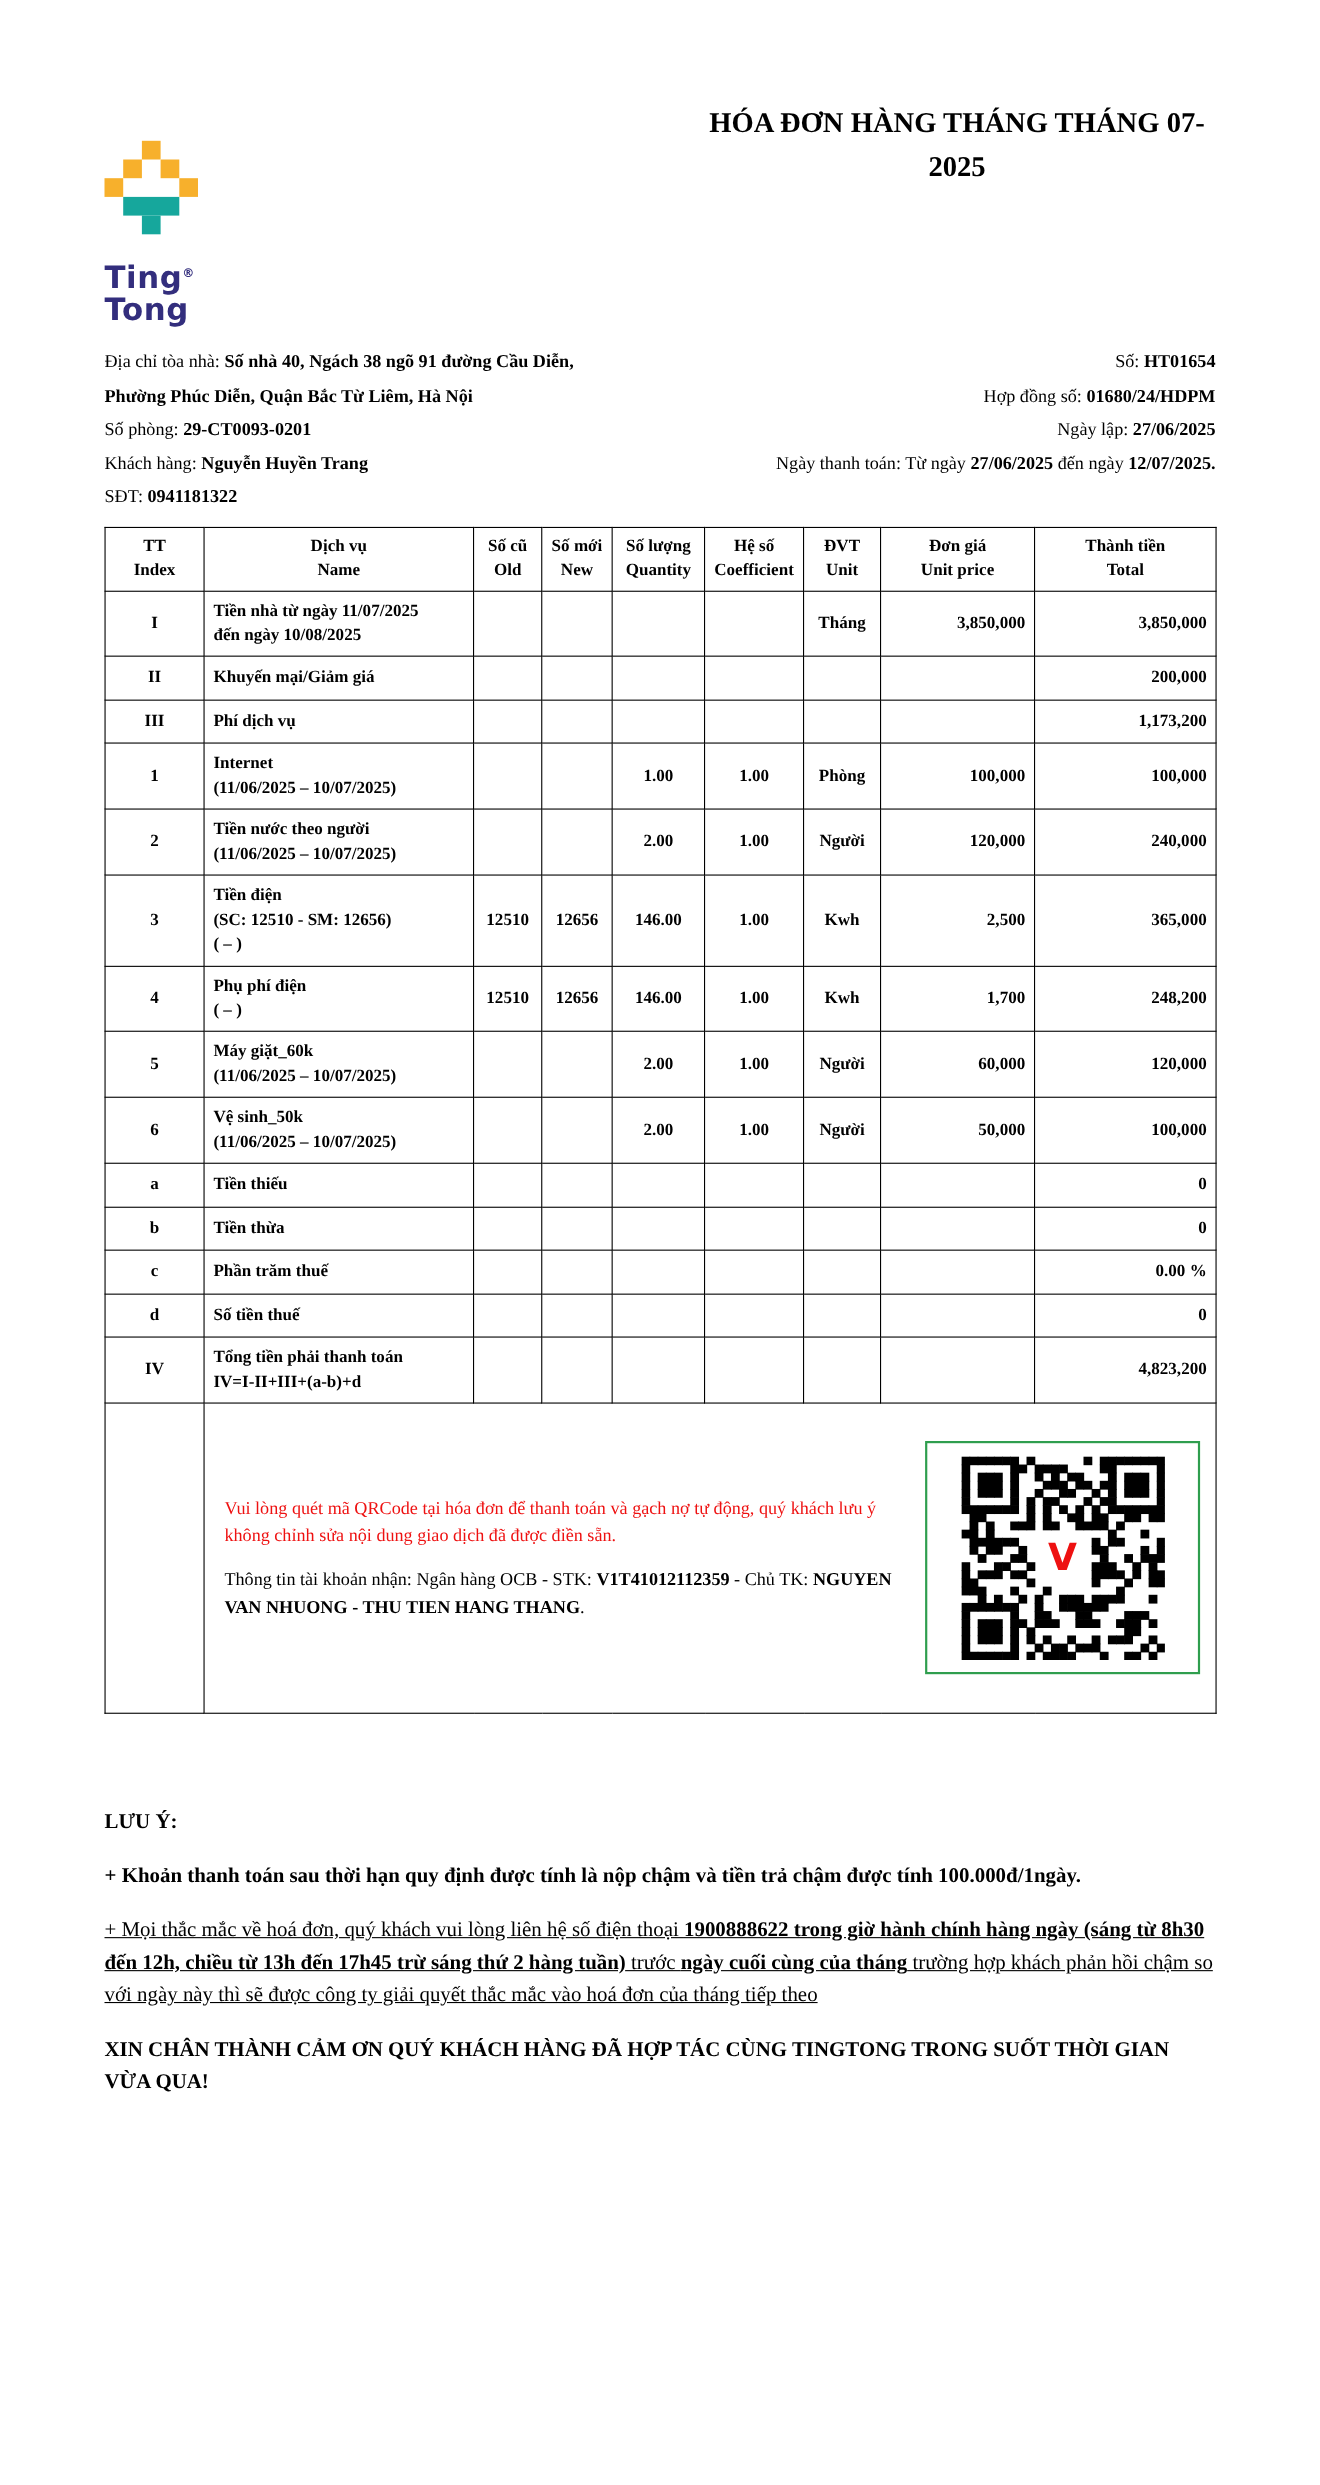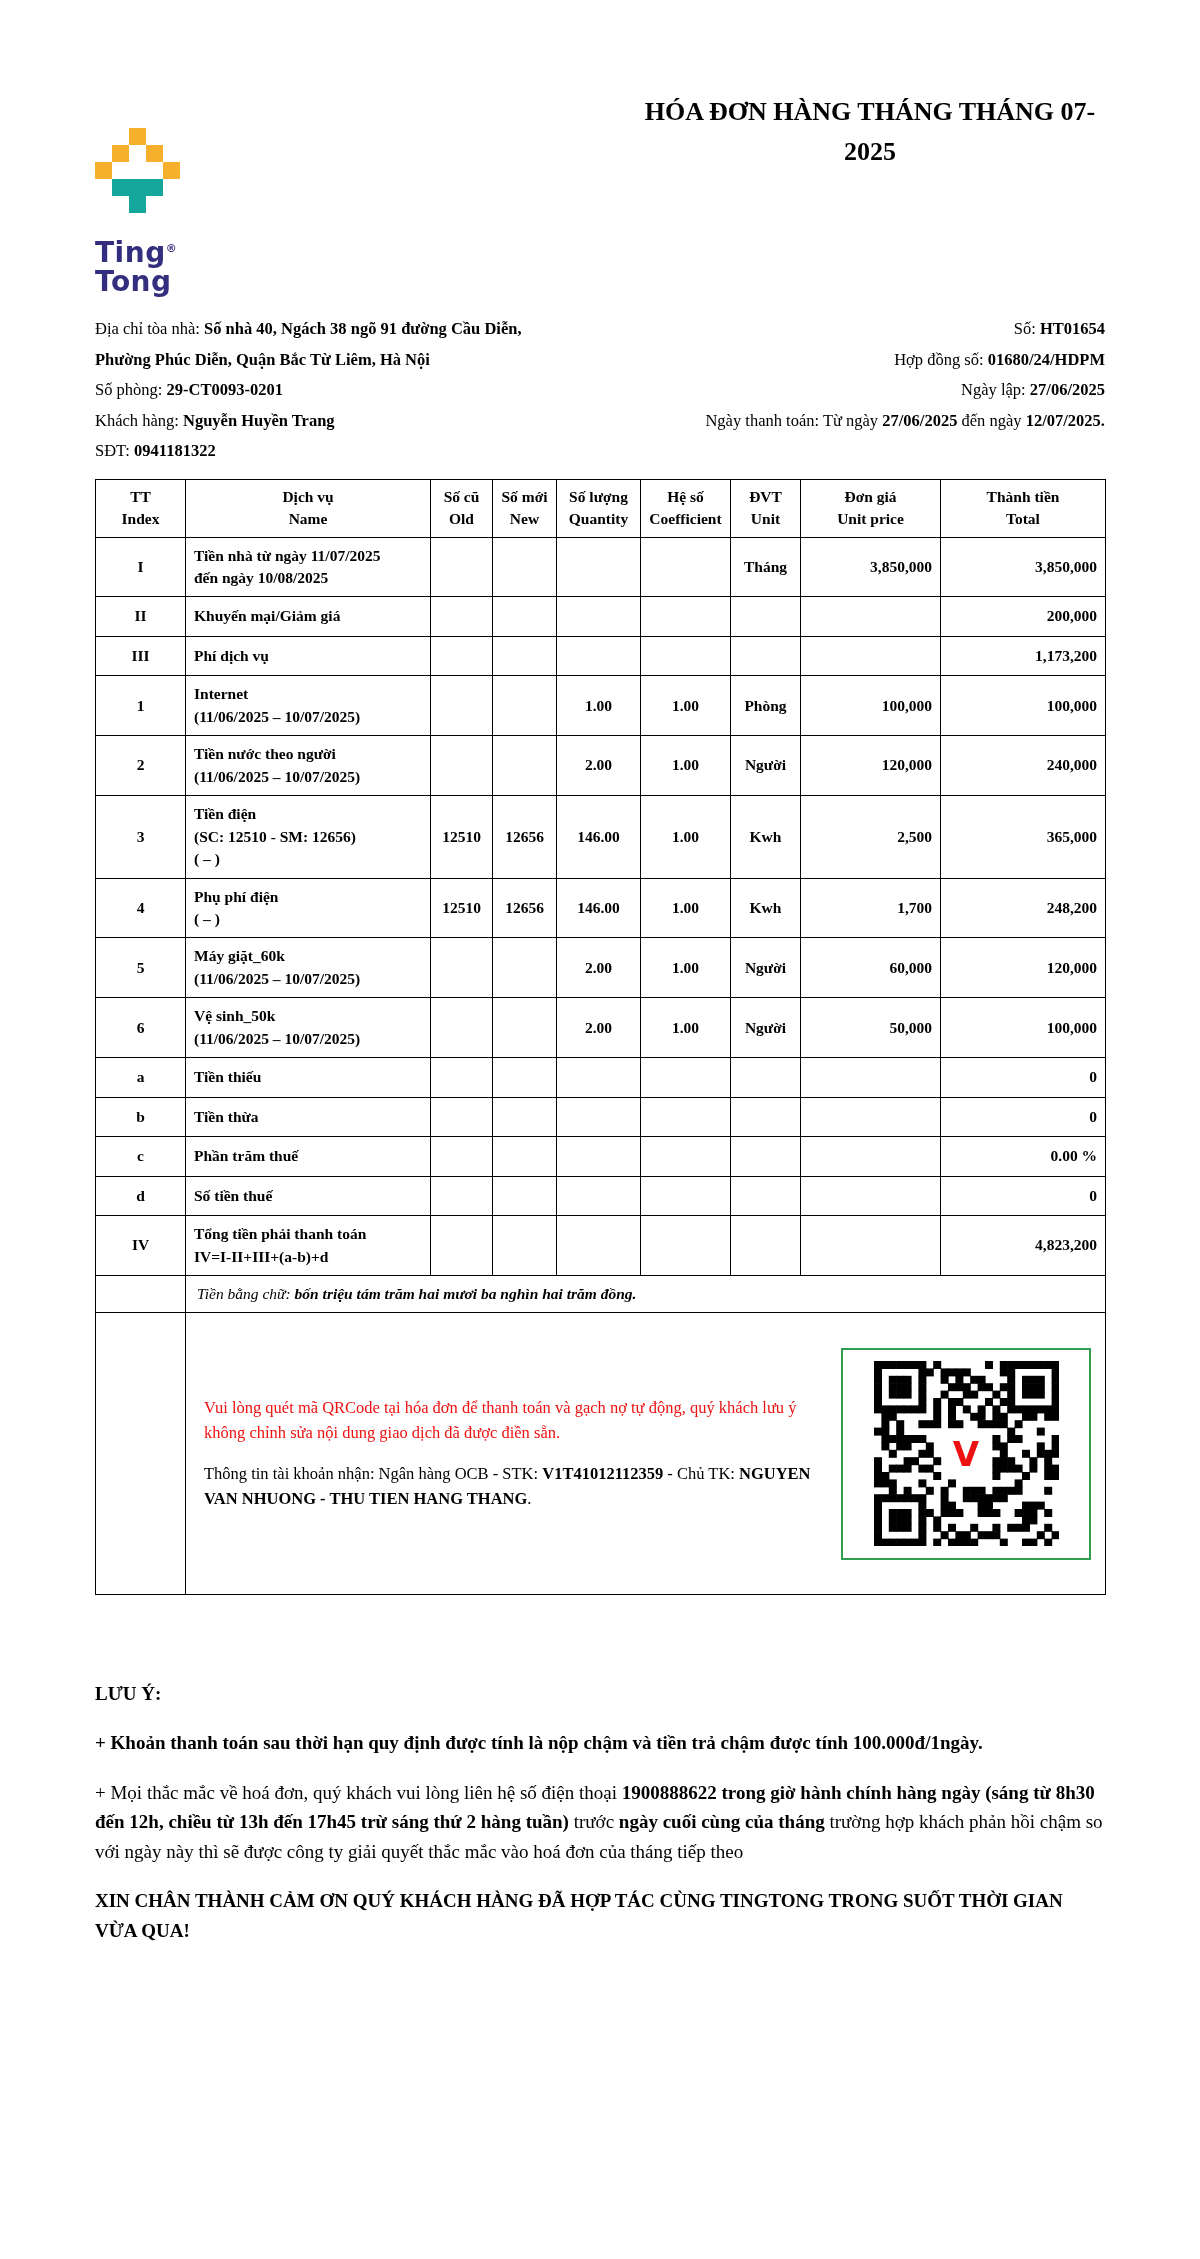--- a/index.html
+++ b/index.html
@@ -84,21 +84,21 @@
     width:46px; height:42px; background:#fff;
     display:flex; align-items:center; justify-content:center;
     font-family:"DejaVu Sans", sans-serif; font-weight:bold;
     font-size:34px; color:var(--red); line-height:1;
   }
 
   
   .footer { margin-top:88px; font-size:19px; }
   .footer-heading { font-weight:bold; }
   .footer-note1 { margin-top:24px; line-height:1.5; }
-  .footer-note2 { margin-top:20px; line-height:1.55; }
+  .footer-note2 { margin-top:20px; line-height:1.55;text-decoration:underline; }
   .footer b { font-weight:bold; }
   .footer-thanks { margin-top:20px; font-weight:bold; line-height:1.55; }
 </style>
 </head>
 <body>
 
 <div class="page">
 
   <div class="header">
     <div class="brand">
@@ -377,24 +377,20 @@
           <td class="c"></td>
           <td class="c"></td>
           <td class="c"></td>
           <td class="c"></td>
           <td class="c"></td>
           <td class="r"></td>
           <td class="r">4,823,200</td>
         </tr>
       </tbody>
     <tbody>
-      <tr class="words-row">
-        <td></td>
-        <td colspan="8"><span>Tiền bằng chữ: </span><b>bốn triệu tám trăm hai mươi ba nghìn hai trăm đồng.</b></td>
-      </tr>
       <tr class="qr-row">
         <td></td>
         <td colspan="8" class="qr-cell">
           <div class="qr-flex">
             <div class="qr-texts">
               <div class="qr-note">Vui lòng quét mã QRCode tại hóa đơn để thanh toán và gạch nợ tự động, quý khách lưu ý không chỉnh sửa nội dung giao dịch đã được điền sẵn.</div>
               <div class="qr-account"><span>Thông tin tài khoản nhận: Ngân hàng OCB - STK: </span><b>V1T41012112359</b><span> - Chủ TK: </span><b>NGUYEN VAN NHUONG - THU TIEN HANG THANG</b><span>.</span></div>
             </div>
             <div class="qr-box">
               <div class="qr-inner">

